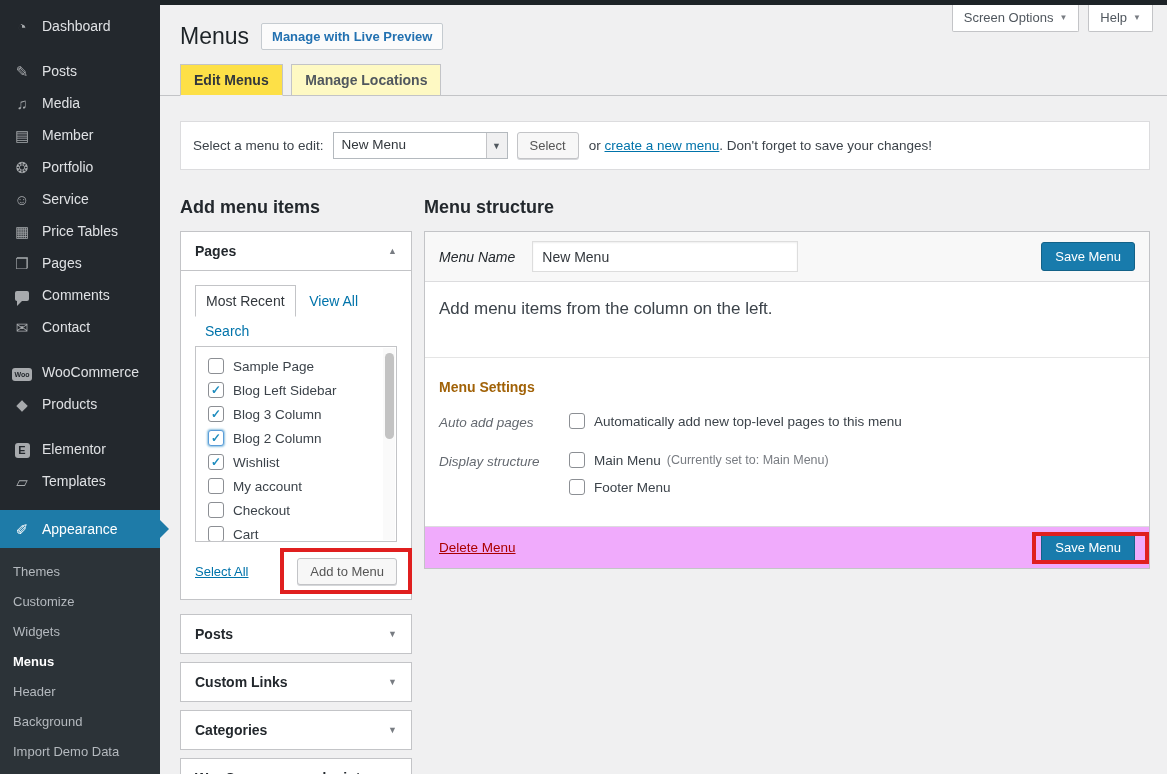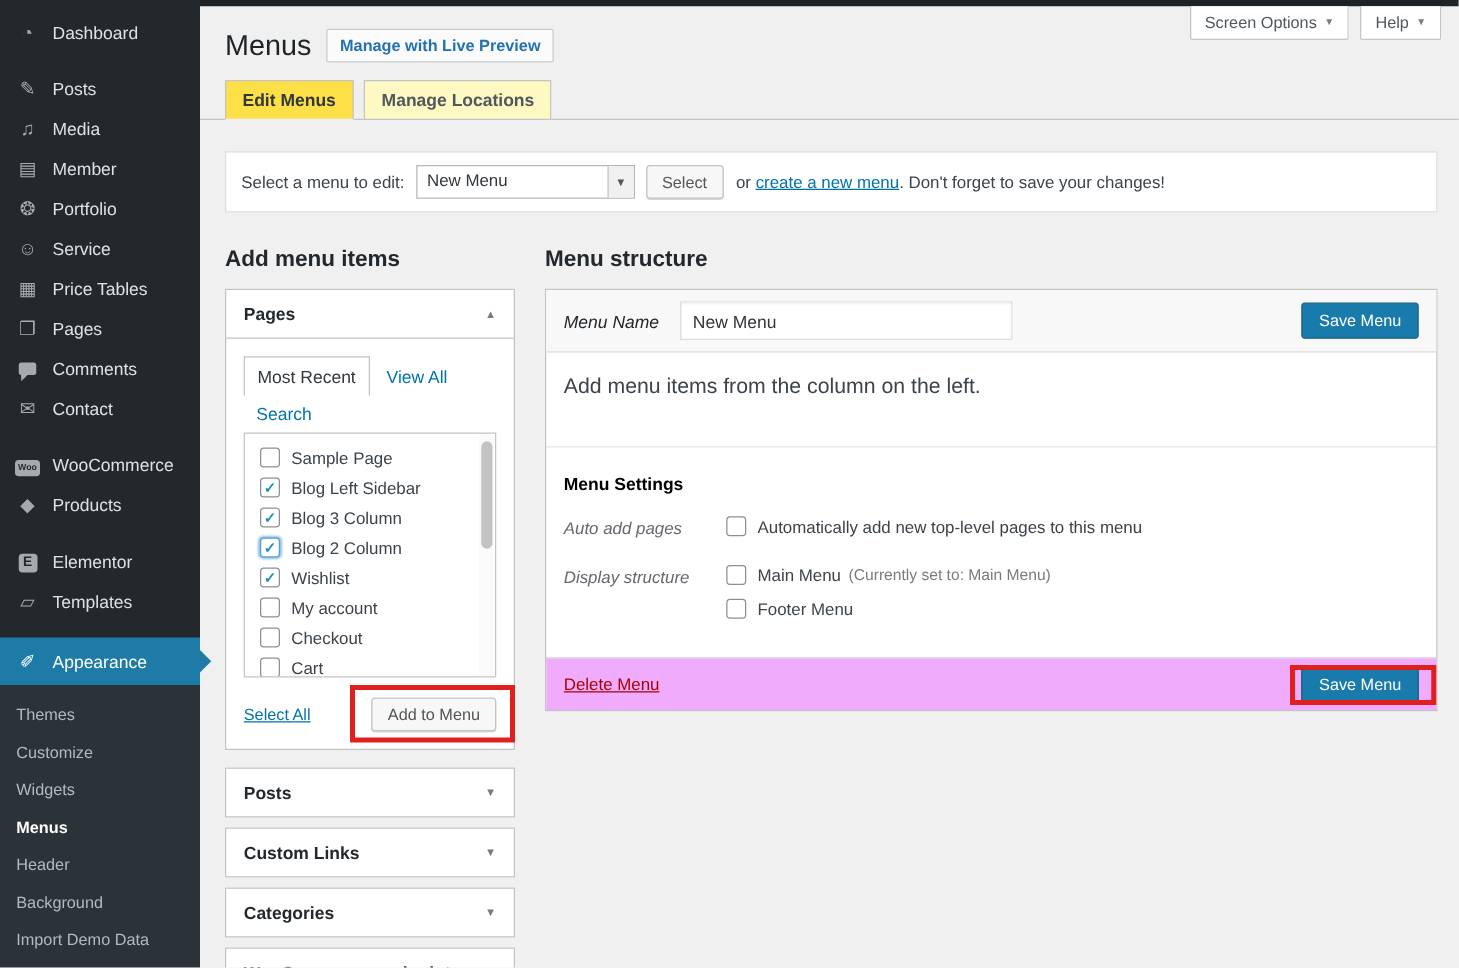--- a/index.html
+++ b/index.html
@@ -46,21 +46,21 @@
   .wp-select .val { width:152px; padding:4px 8px; font-size:13.5px; color:#32373c; }
   .wp-select .sel-arrow { width:21px; background:#f0f0f1; border-left:1px solid #c3c4c7; display:flex; align-items:center; justify-content:center; color:#50575e; font-size:9px; cursor:pointer; }
   .btn { display:inline-block; padding:5px 12px; background:#f7f7f7; border:1px solid #c3c4c7; border-radius:3px; color:#555; font-size:13px; cursor:pointer; box-shadow:0 1px 0 #d5d7da; }
   .btn-primary { background:#187bac; border:1px solid #136288; color:#fff; font-size:13px; padding:6px 13px; border-radius:3px; cursor:pointer; }
   .after-text { margin-left:10px; }
   .link { color:#0073aa; }
 
   
   .columns { display:flex; align-items:flex-start; padding:0 17px 0 20px; }
   .col-left { width:232px; flex:none; }
-  .col-right { flex:1; margin-left:24px;border-radius:14px; }
+  .col-right { flex:1; margin-left:12px;border-radius:14px; }
   .section-h { font-size:18px; font-weight:bold; color:#23282d; margin:27px 0 13px; }
 
   .panel { background:#fff; border:1px solid #c3c4c7; }
   .panel-head { padding:11px 14px; display:flex; justify-content:space-between; align-items:center; font-size:14px; font-weight:bold; color:#23282d; cursor:pointer; }
   .caret { font-size:9px; color:#787c82; }
   .panel-body { border-top:1px solid #c3c4c7; padding:14px 14px 14px; }
 
   .inner-tabs { position:relative; z-index:2; }
   .itab { display:inline-block; padding:7px 10px; font-size:14px; cursor:pointer; }
   .itab.active { background:#fff; border:1px solid #c3c4c7; border-bottom-color:#fff; color:#32373c; margin-bottom:-1px; position:relative; }
@@ -80,21 +80,21 @@
   .accordion { background:#fff; border:1px solid #c3c4c7; margin-top:8px; padding:11px 14px; display:flex; justify-content:space-between; align-items:center; font-size:14px; font-weight:bold; color:#23282d; cursor:pointer; }
   .accordion.first { margin-top:14px; }
 
   
   .name-row { display:flex; align-items:center; padding:9px 14px; background:#f8f8f8; border-bottom:1px solid #dcdcde; }
   .name-label { font-style:italic; font-size:14px; color:#23282d; margin-right:17px; }
   .name-input { width:266px; height:31px; border:1px solid #ddd; padding:0 9px; font-size:14px; color:#32373c; font-family:"Liberation Sans", sans-serif; box-shadow:inset 0 1px 2px rgba(0,0,0,.07); }
   .spacer { flex:1; }
   .hint-area { padding:17px 14px 38px; font-size:17px; color:#3c434a; border-bottom:1px solid #e5e5e5; }
   .settings { padding:15px 14px 8px; }
-  .settings-h { font-size:14px; font-weight:bold; color:#000000; margin:6px 0 18px; }
+  .settings-h { font-size:14px; font-weight:bold; color:#a16207; margin:6px 0 18px; }
   .srow { display:flex; margin-bottom:12px; }
   .slabel { width:130px; flex:none; font-style:italic; color:#646970; font-size:13.5px; padding-top:2px; }
   .opt { display:flex; align-items:center; font-size:13.5px; color:#3c434a; margin-bottom:11px; }
   .opt .cb { margin-right:9px; }
   .note { color:#787c82; font-size:12.5px; margin-left:6px; }
   .footer-row { border-top:1px solid #dcdcde; padding:13px 14px; display:flex; justify-content:space-between; align-items:center; background:#f0abfc; }
   .delete-link { color:#a00; font-size:13.5px; }
 
   
   .red-wrap { position:relative; display:inline-block; }

